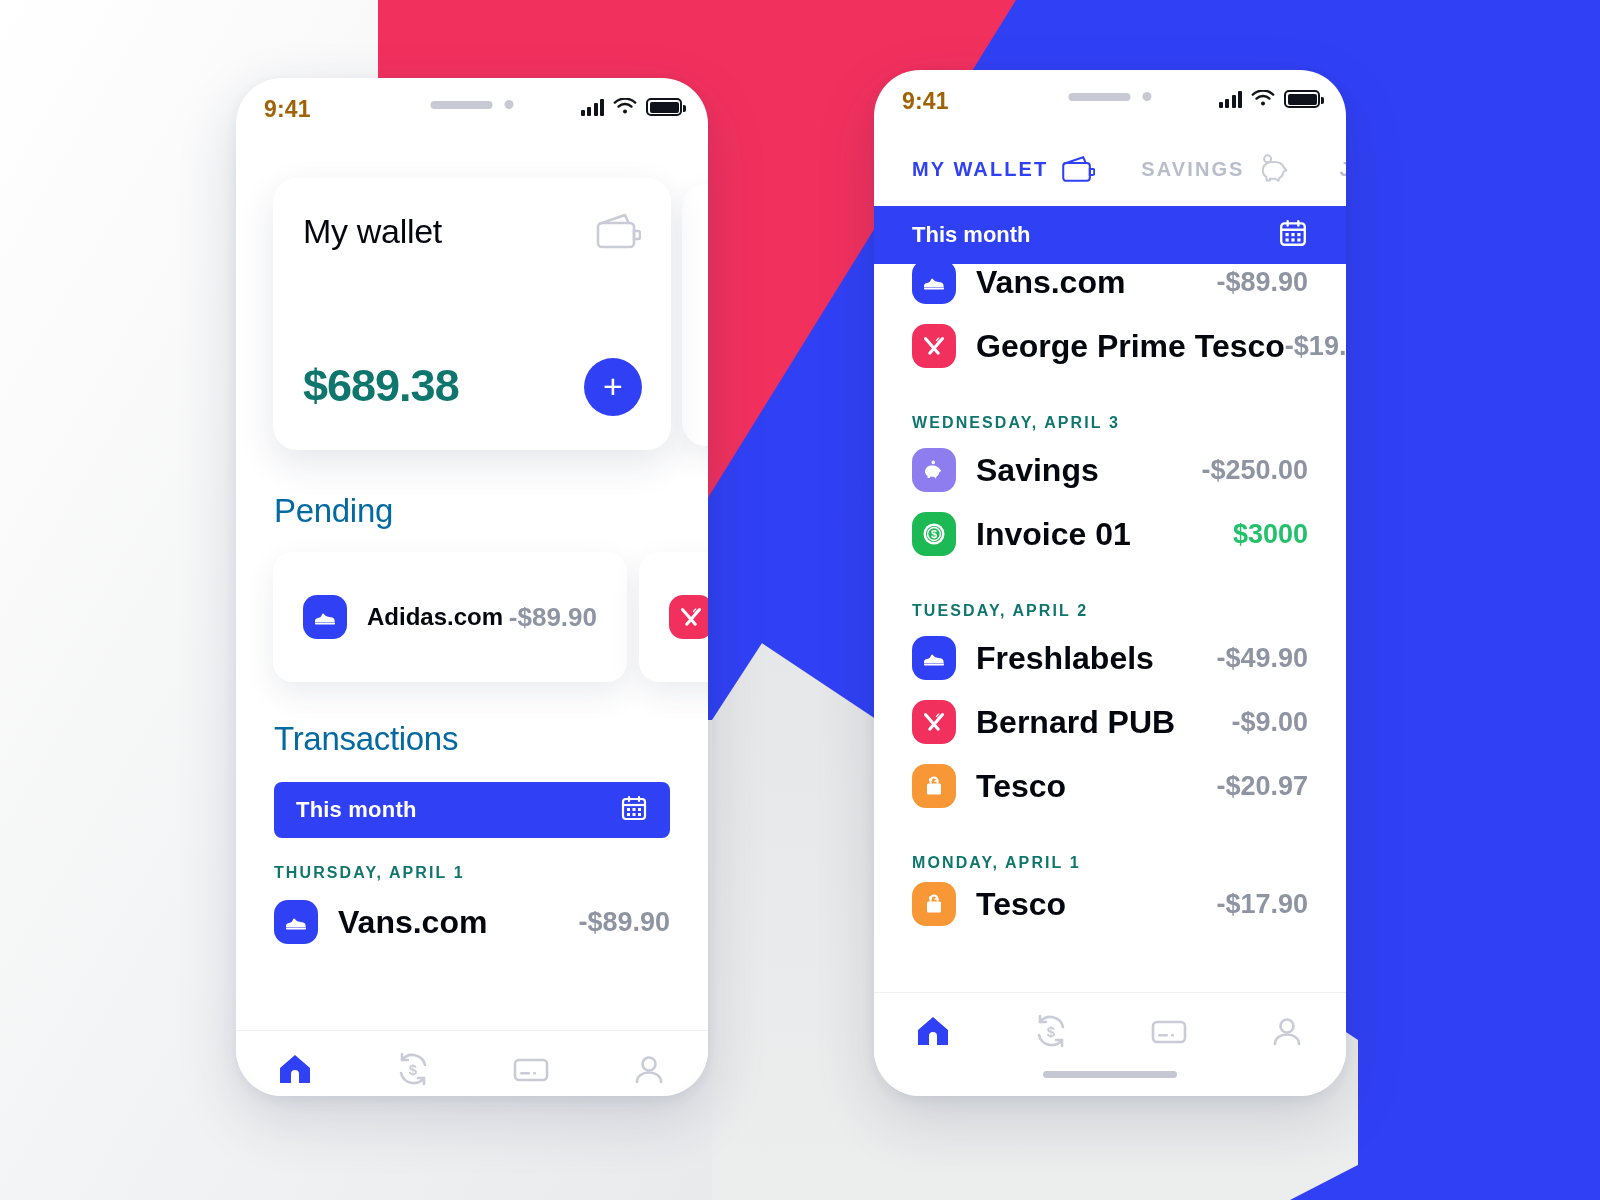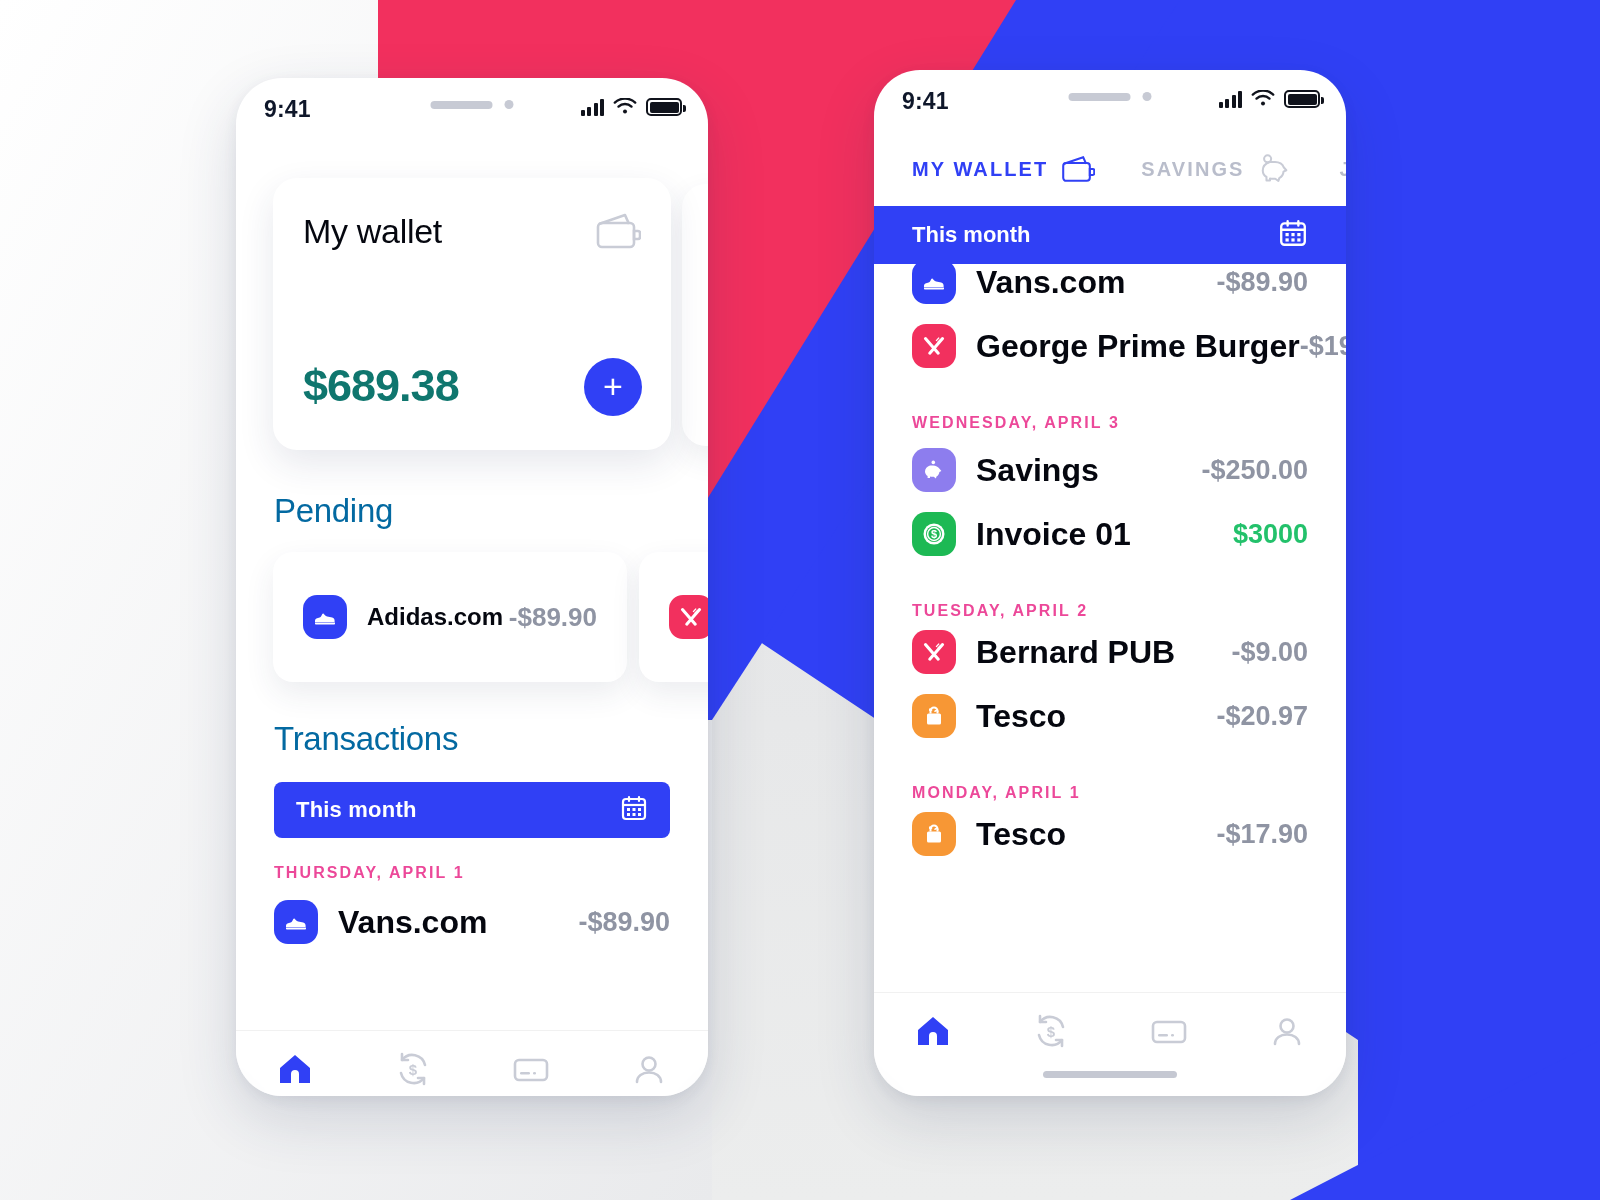--- a/index.html
+++ b/index.html
@@ -25,21 +25,21 @@
   .phone-left  { left: 236px; top: 78px;  width: 472px; height: 1018px; }
   .phone-right { left: 874px; top: 70px;  width: 472px; height: 1026px; }
 
   
   .statusbar {
     position: relative; height: 62px;
     display: flex; align-items: center;
   }
   .sb-time {
     position: absolute; left: 28px; top: 18px;
-    font-size: 23px; font-weight: 700; letter-spacing: .2px; color: #0f172a;
+    font-size: 23px; font-weight: 700; letter-spacing: .2px; color: #a16207;
   }
   .notch {
     position: absolute; left: 50%; transform: translateX(-50%); top: 22px;
     display: flex; align-items: center; gap: 12px;
   }
   .notch .speaker { width: 62px; height: 8px; border-radius: 4px; background: #c7cad4; }
   .notch .cam { width: 9px; height: 9px; border-radius: 50%; background: #c7cad4; }
   .sb-right {
     position: absolute; right: 26px; top: 20px;
     display: flex; align-items: flex-end; gap: 9px;
@@ -111,21 +111,21 @@
   .month-bar {
     margin: 24px 38px 0 38px; height: 56px; background: #3040F5;
     border-radius: 8px; display: flex; align-items: center;
     padding: 0 22px; cursor: pointer;
   }
   .month-bar .mb-label { color:#fff; font-size: 22px; font-weight: 700; letter-spacing:.2px; }
   .month-bar .mb-cal { margin-left:auto; }
 
   .daylabel {
     font-size: 16px; font-weight: 700; letter-spacing: 2.1px;
-    color: #ec4899; margin: 26px 0 0 38px;
+    color: #0f766e; margin: 26px 0 0 38px;
   }
 
   
   .txn {
     display: flex; align-items: center; height: 64px;
     padding: 0 38px; cursor: pointer;
   }
   .txn .ic { flex: none; }
   .txn .nm { font-size: 32px; font-weight: 700; color:#05070f; margin-left: 20px; white-space: nowrap;}
   .txn .am { font-size: 27px; font-weight: 700; color:#8f94a3; margin-left:auto; white-space: nowrap;}
@@ -419,21 +419,21 @@
         <span class="am">-$89.90</span>
       </div>
       <div class="txn">
         <span class="badge pink ic">
           <svg width="24" height="24" viewBox="0 0 24 24">
             <path d="M4.6 3.6l12.8 14.6a1.5 1.5 0 11-2.3 2L2.3 5.6a1.5 1.5 0 012.3-2z" fill="#fff"></path>
             <path d="M19.4 3.6L6.6 18.2a1.5 1.5 0 102.3 2L21.7 5.6a1.5 1.5 0 00-2.3-2z" fill="#fff"></path>
             <path d="M16.6 3.2l1 .9-3 3.2-1-.9zM18.2 4.9l1 .9-3 3.2-1-.9z" fill="#fff"></path>
           </svg>
         </span>
-        <span class="nm">George Prime Burger</span>
+        <span class="nm">George Prime Tesco</span>
         <span class="am">-$19.50</span>
       </div>
 
       <div class="daylabel" style="margin-top:36px;">WEDNESDAY, APRIL 3</div>
       <div class="txn" style="margin-top:6px;">
         <span class="badge purple ic">
           <svg width="24" height="24" viewBox="0 0 24 24">
             <path d="M8 7.5c-3 1-5 3.3-5 5.9 0 1.8 1 3.5 2.6 4.6V20h2.4v-1.4c.6.1 1.2.2 1.9.2h1.8l2.2 1.6.6-2c1.7-1 2.8-2.6 2.9-4.5l2-1-1.9-2.1C16.3 9 13.8 7.5 11 7.5H8z" fill="#fff"></path>
             <circle cx="11.3" cy="4.4" r="1.8" fill="#fff"></circle>
           </svg>
@@ -448,20 +448,30 @@
             <circle cx="13" cy="13" r="8" fill="#1DB954"></circle>
             <circle cx="13" cy="13" r="6.4" fill="none" stroke="#fff" stroke-width="1.5"></circle>
             <text x="13" y="17.4" font-size="11" font-weight="700" fill="#fff" text-anchor="middle" font-family="Liberation Sans, sans-serif">$</text>
           </svg>
         </span>
         <span class="nm">Invoice 01</span>
         <span class="am pos">$3000</span>
       </div>
 
       <div class="daylabel" style="margin-top:36px;">TUESDAY, APRIL 2</div>
+      <div class="txn" style="margin-top:6px;">
+        <span class="badge blue ic">
+          <svg width="24" height="24" viewBox="0 0 24 24">
+              <path d="M2 16c0-1 .4-2 1.4-2.4l3.2-1.2c.8-.3 1.3-.8 1.7-1.5l1-1.8c.3-.6 1.1-.7 1.5-.2l1 1.2c.6.7 1.5 1.2 2.4 1.4l5 1c1.4.3 2.4 1.5 2.4 2.9V17H2v-1z" fill="#fff"></path>
+              <path d="M2 17.6h20v1.2a.8.8 0 01-.8.8H2.8a.8.8 0 01-.8-.8v-1.2z" fill="#fff"></path>
+            </svg>
+        </span>
+        <span class="nm">Freshlabels</span>
+        <span class="am">-$49.90</span>
+      </div>
       <div class="txn">
         <span class="badge pink ic">
           <svg width="24" height="24" viewBox="0 0 24 24">
             <path d="M4.6 3.6l12.8 14.6a1.5 1.5 0 11-2.3 2L2.3 5.6a1.5 1.5 0 012.3-2z" fill="#fff"></path>
             <path d="M19.4 3.6L6.6 18.2a1.5 1.5 0 102.3 2L21.7 5.6a1.5 1.5 0 00-2.3-2z" fill="#fff"></path>
             <path d="M16.6 3.2l1 .9-3 3.2-1-.9zM18.2 4.9l1 .9-3 3.2-1-.9z" fill="#fff"></path>
           </svg>
         </span>
         <span class="nm">Bernard PUB</span>
         <span class="am">-$9.00</span>

